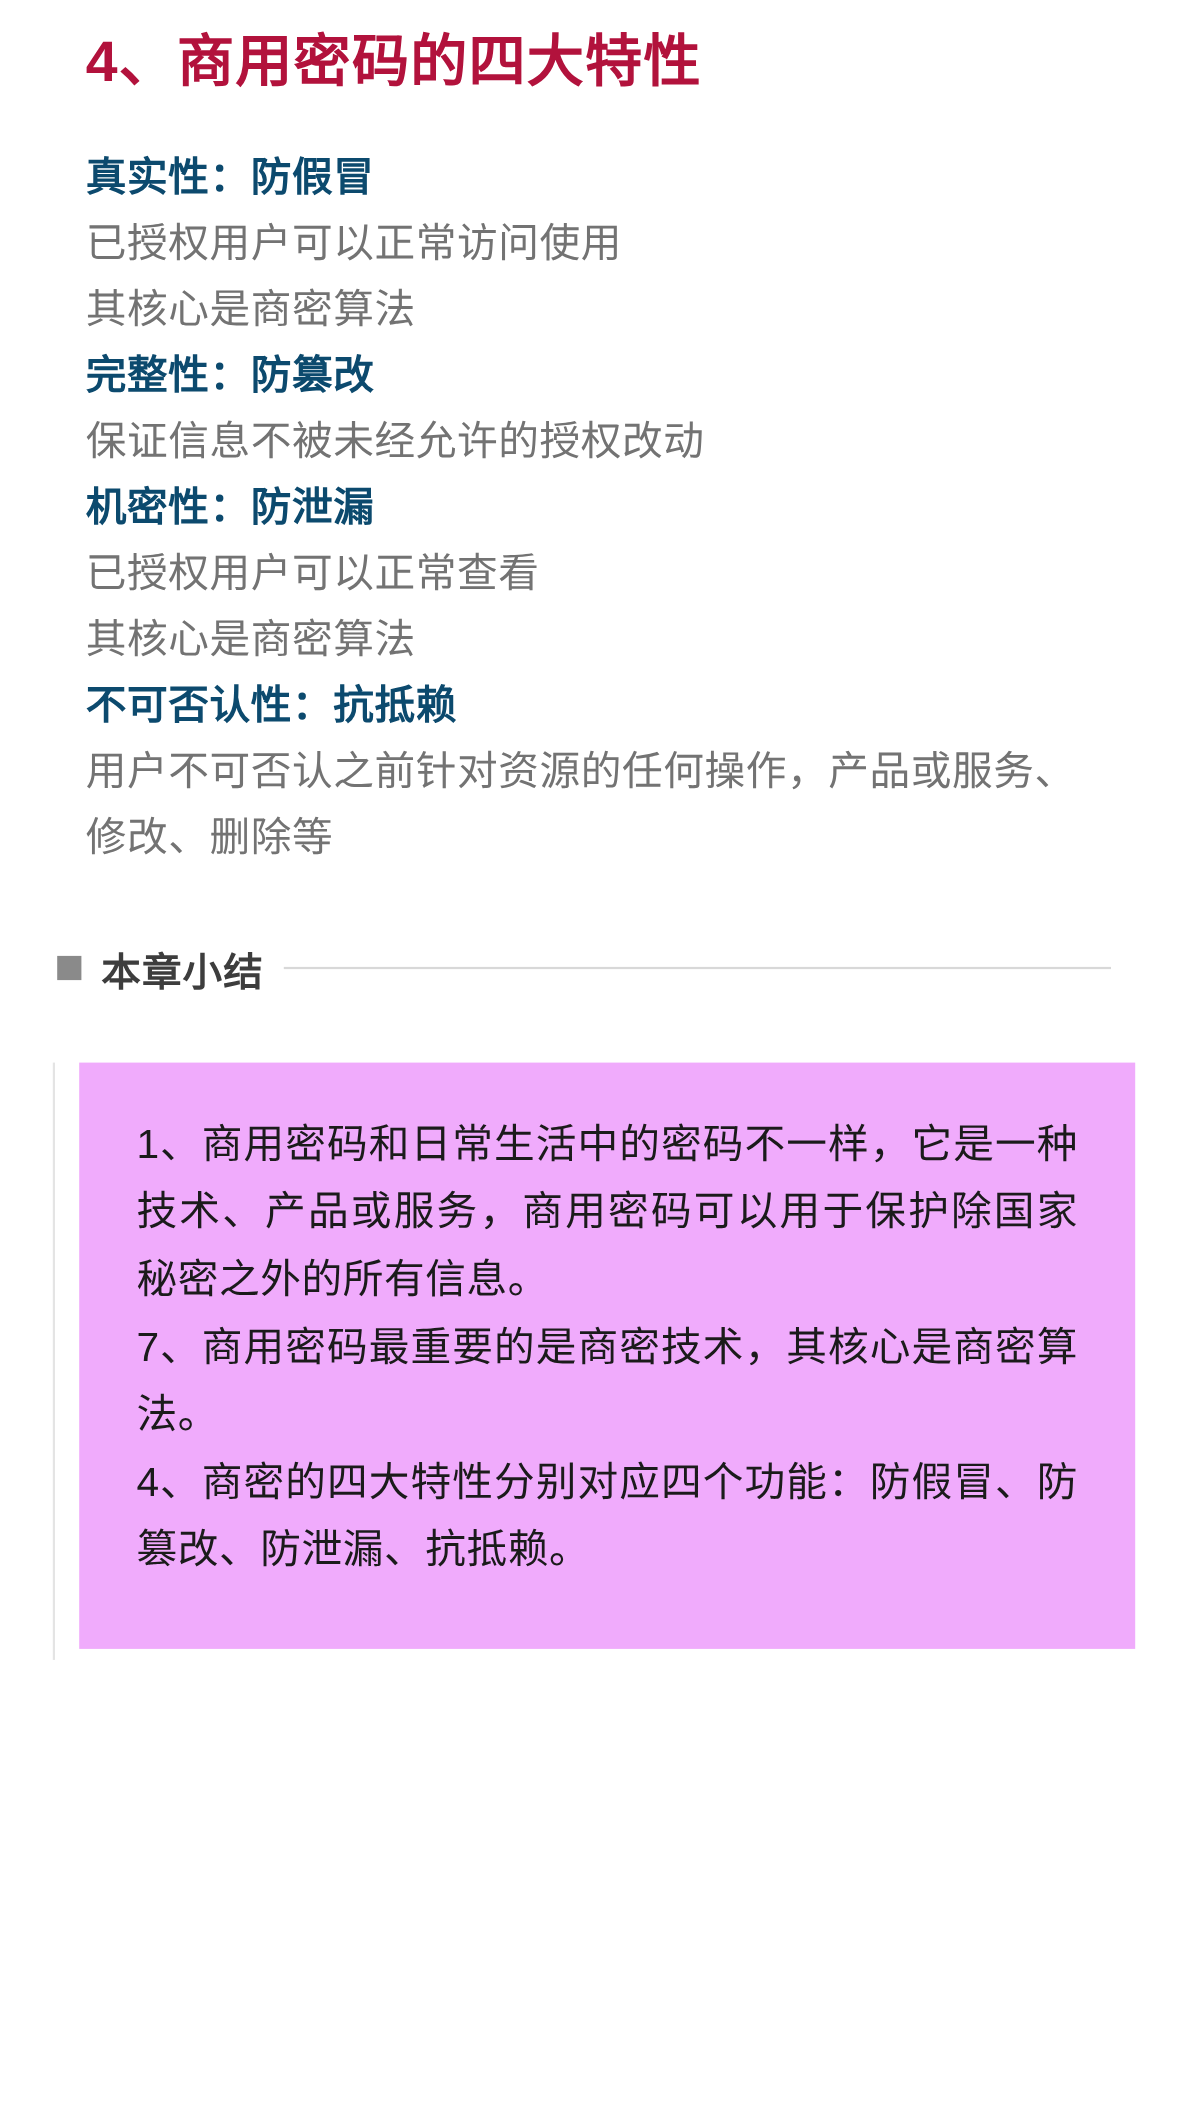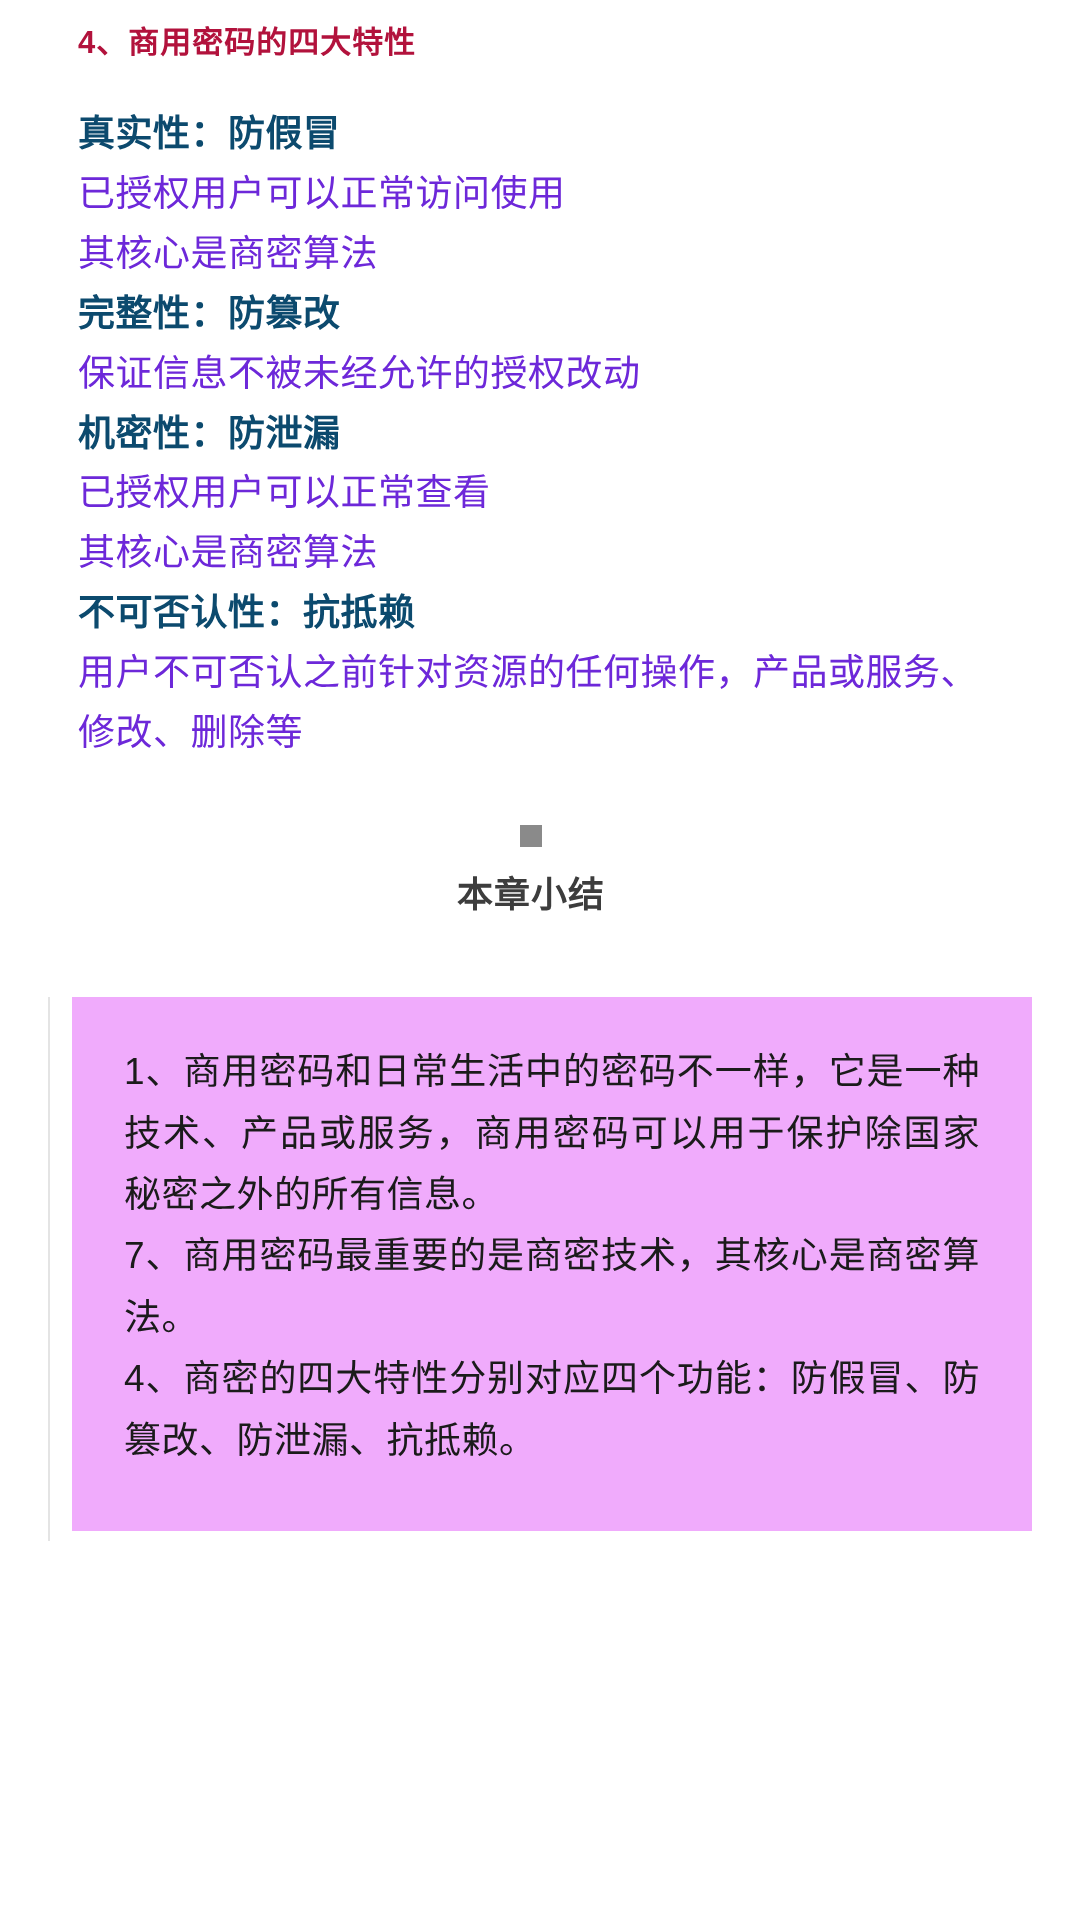--- a/index.html
+++ b/index.html
@@ -22,51 +22,50 @@
     position: relative;
     background: #ffffff;
   }
 
   
   .section-one {
     padding: 22px 70px 0 78px;
   }
   .sec-title {
     color: #b2123c;
-    font-size: 31px;
+    font-size: 52px;
     font-weight: bold;
     letter-spacing: 1px;
     line-height: 1.35;
     margin: 0 0 40px 0;
   }
   .feature-list {
     margin: 0;
     padding: 0;
     list-style: none;
   }
   .line {
     font-size: 37px;
     line-height: 1.62;
-    color: #6d28d9;
+    color: #737373;
     letter-spacing: 0.5px;
     white-space: pre-wrap;
   }
   .line.bold {
     font-weight: bold;
     color: #0c4a6e;
   }
 
   
   .summary-head {
     margin: 62px 0 0 0;
     padding: 0 70px 0 52px;
     display: flex;
     align-items: center;
     gap: 18px;
-    flex-direction: column;
   }
   .square-bullet {
     width: 22px;
     height: 22px;
     background: #8a8a8a;
     flex: 0 0 auto;
     display: block;
   }
   .summary-title {
     font-size: 36px;

